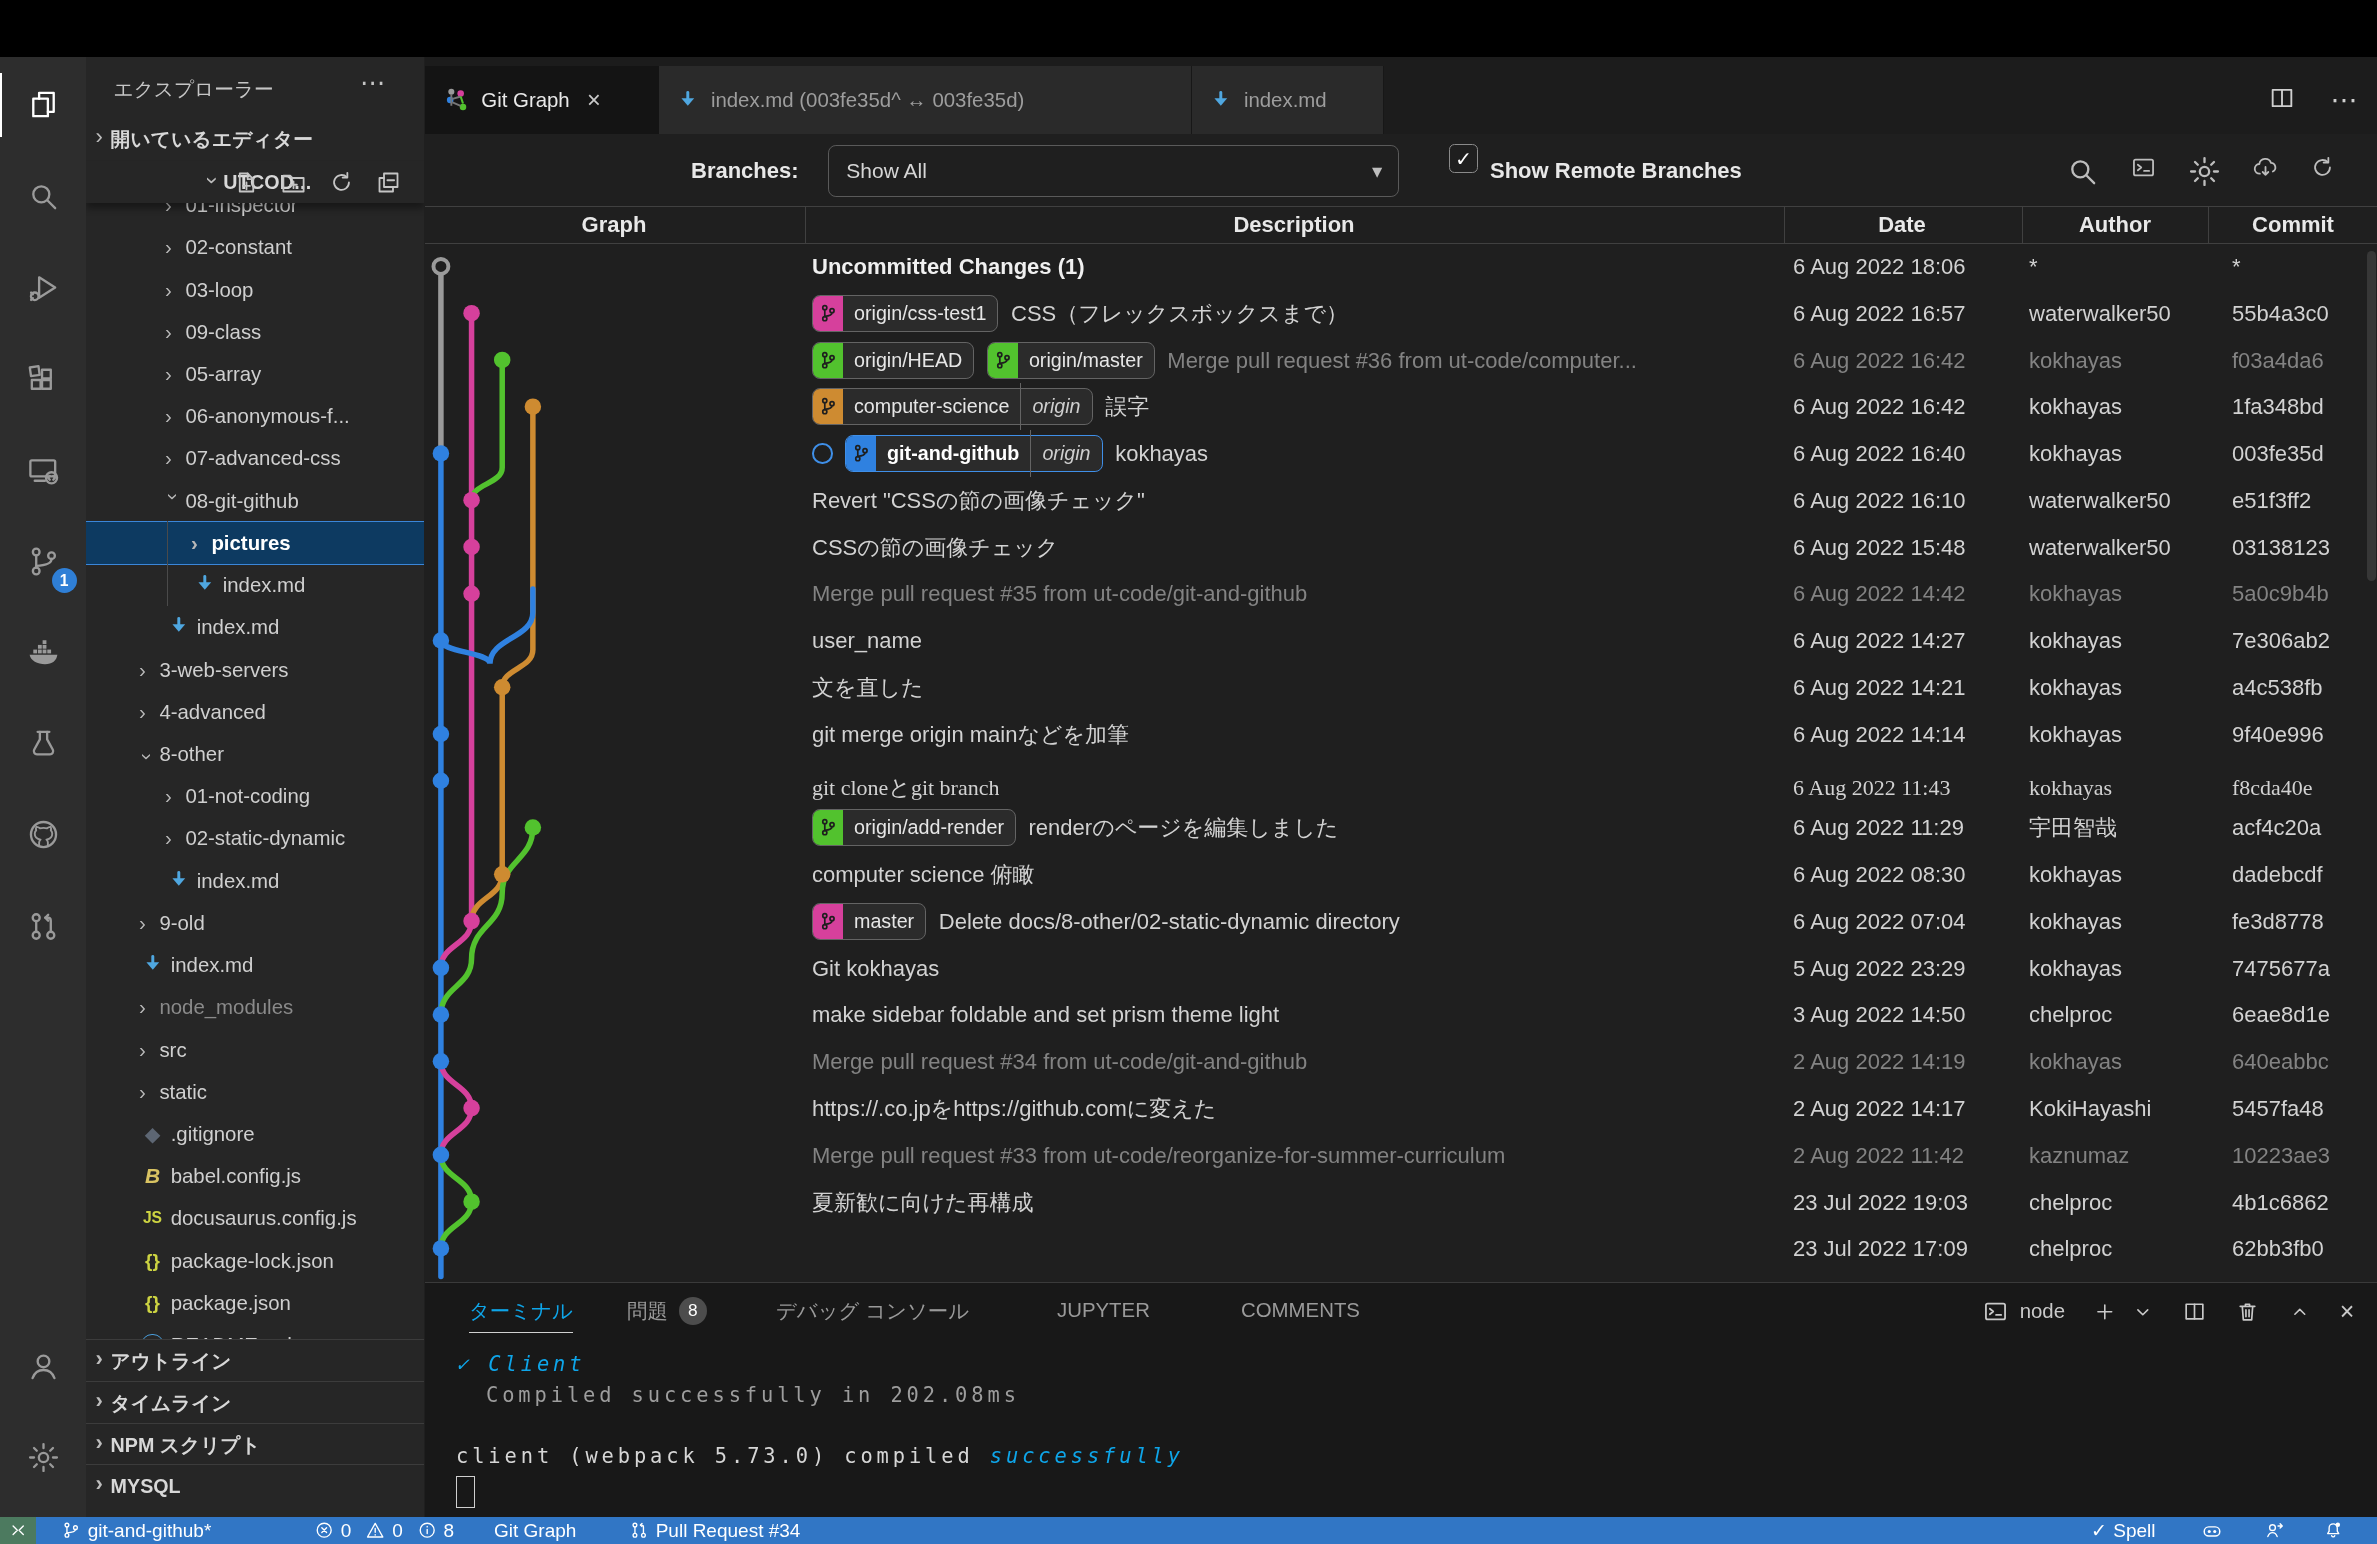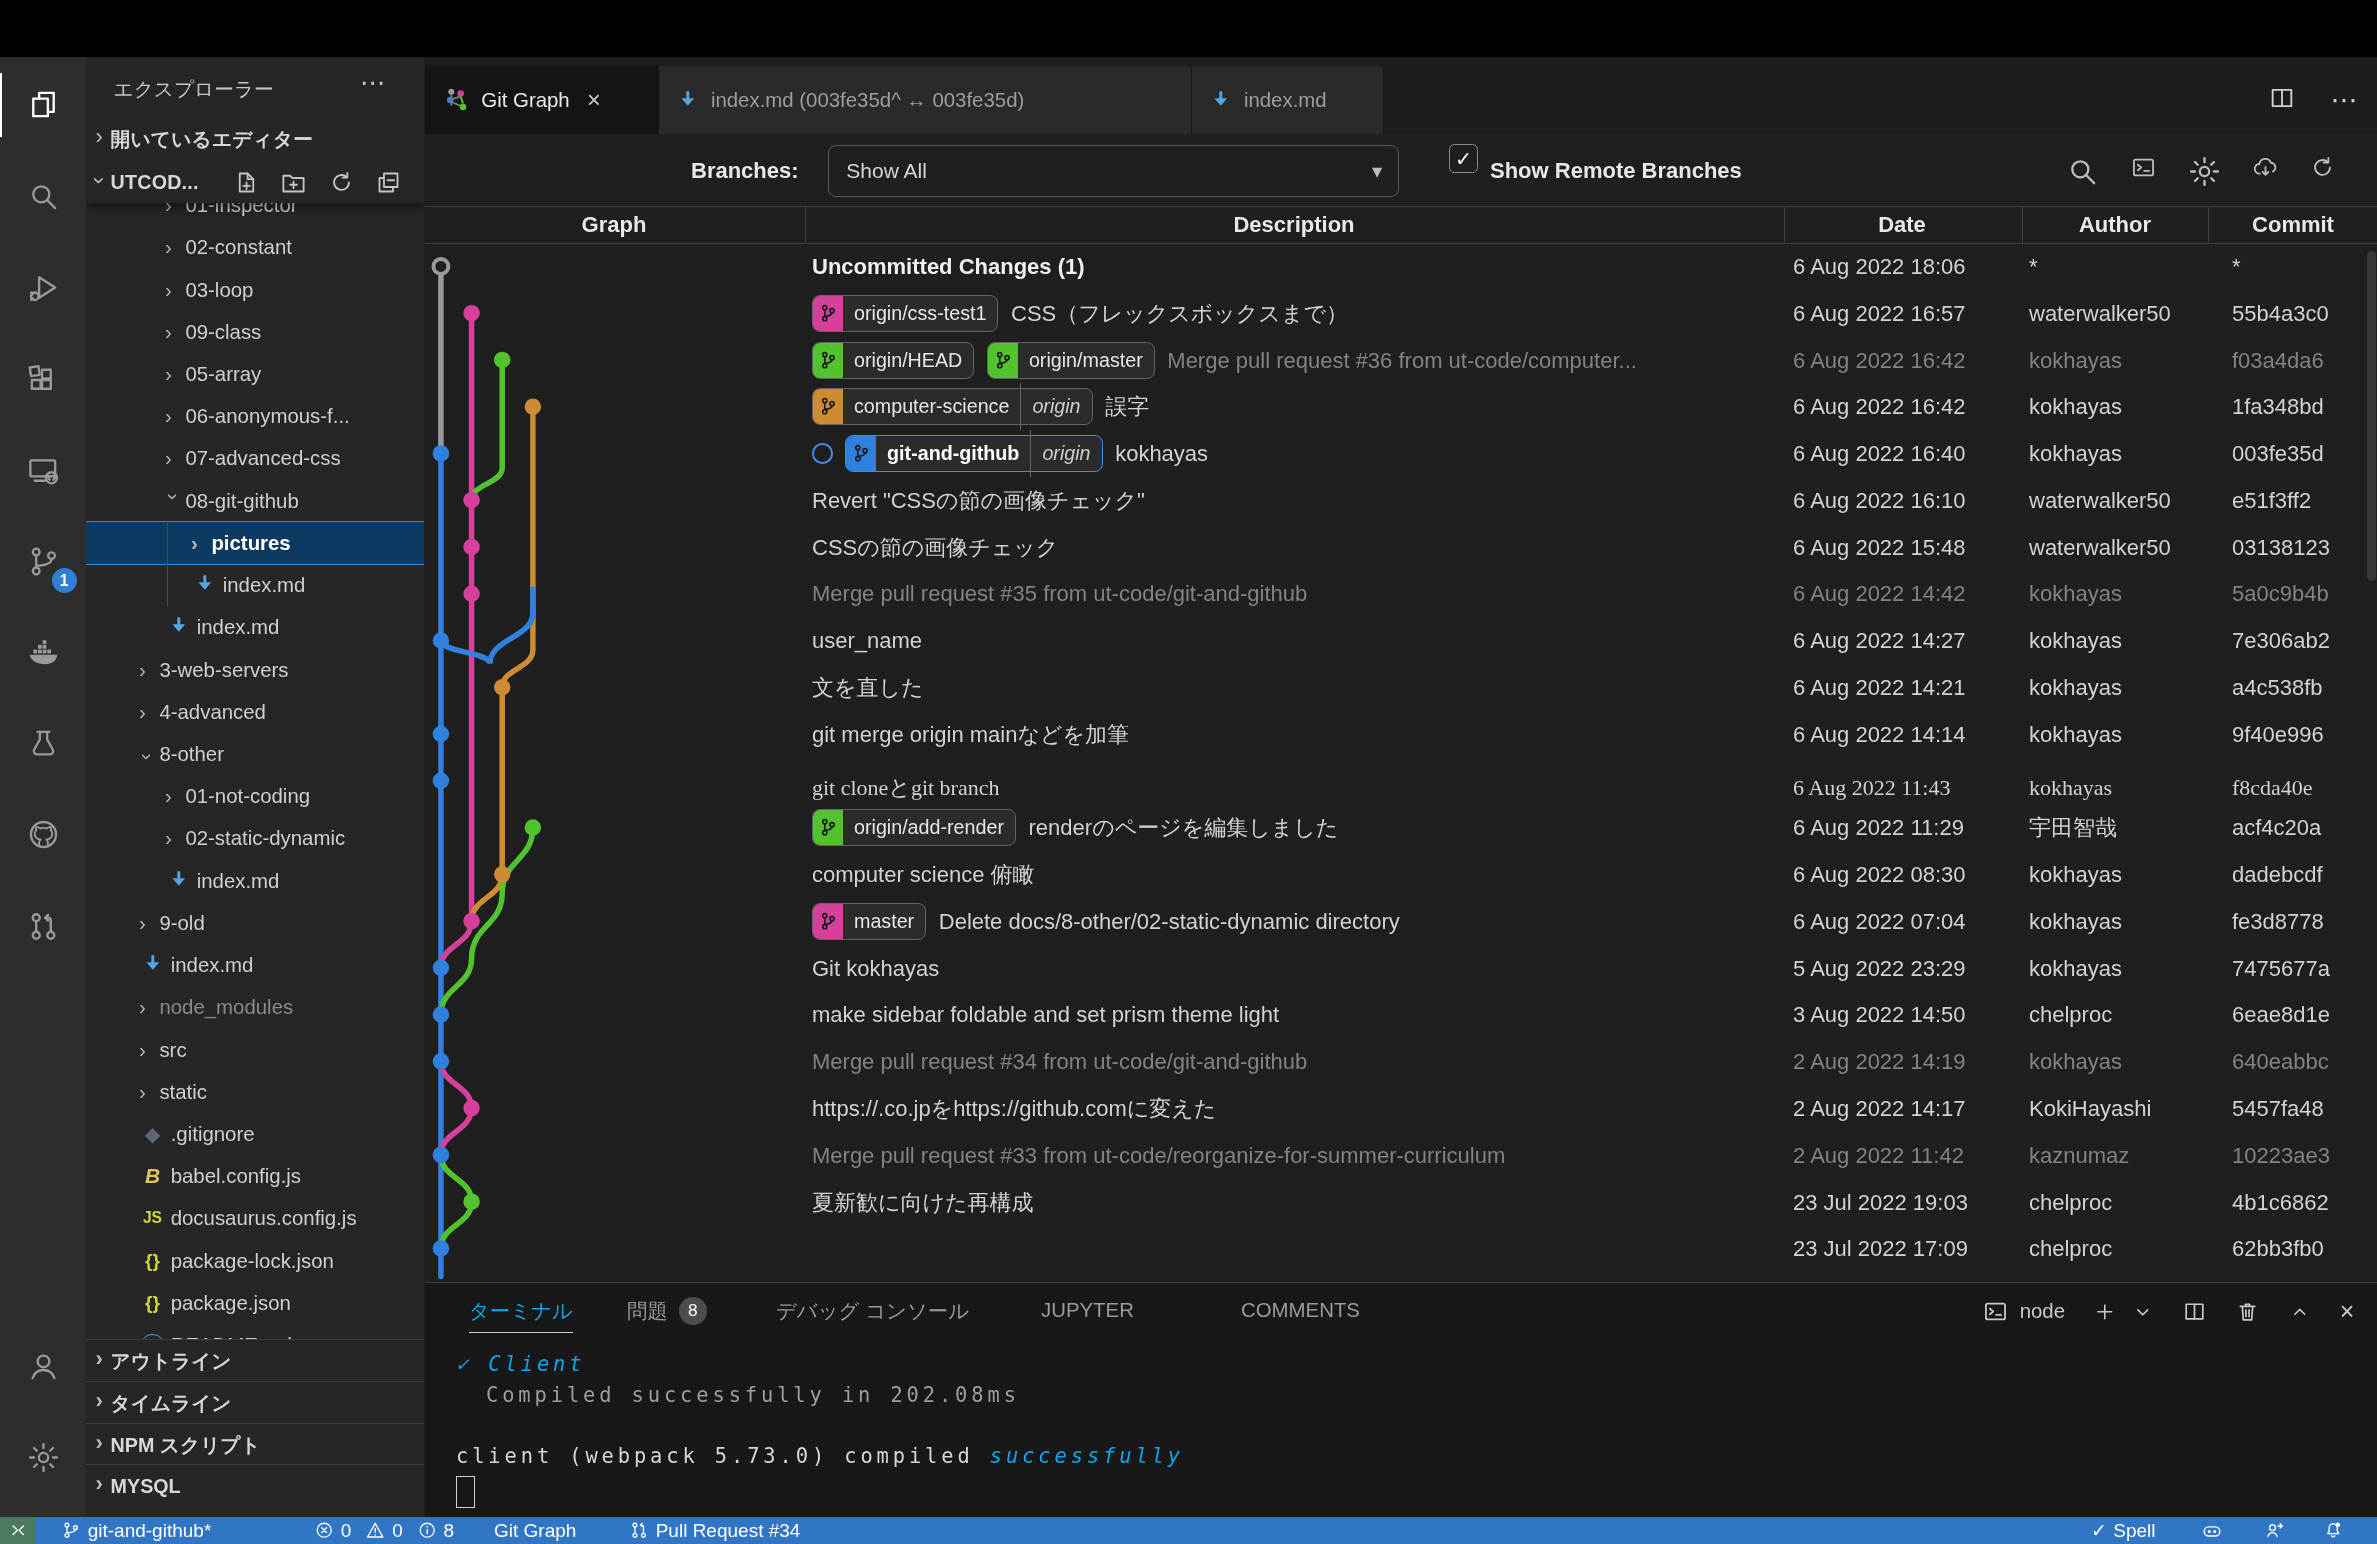--- a/index.html
+++ b/index.html
@@ -21,21 +21,21 @@
   .sidebar{left:86px;top:57px;width:338px;height:1461px;background:#262626;overflow:hidden;}
   .sb-head{position:absolute;left:0;top:0;width:338px;height:61px;}
   .sb-title{position:absolute;left:27.5px;top:19px;font-size:19.7px;color:#c5c5c5;}
   .sb-dots{position:absolute;left:274px;top:11px;font-size:25px;color:#c5c5c5;cursor:pointer;}
   .sb-row{position:absolute;left:0;width:338px;height:42px;display:flex;align-items:center;font-size:19.7px;color:#d8d8d8;}
   .sb-row b{font-weight:700;letter-spacing:0.2px;}
   .chev{display:inline-block;font-size:22px;color:#bdbdbd;margin:0 7.9px 0 9.4px;transform:translateY(-1.6px);}
   .chev.expanded{transform:rotate(90deg) translateX(-1.6px);}
   .ws-icons{position:absolute;right:22px;top:7.9px;display:flex;gap:20.4px;color:#c5c5c5;}
   .ws-icons span{cursor:pointer;}
-  .sb-wsheader{box-shadow:0 5.5px 7px rgba(0,0,0,.38);background:#262626;z-index:3;}
+  .sb-wsheader{box-shadow:0 5.5px 7px rgba(0,0,0,.38);background:#262626;z-index:3;justify-content:center;}
   .tree{position:absolute;left:0;top:146px;width:338px;height:1193px;overflow:hidden;z-index:1;}
   .tree-row{position:absolute;left:0;width:338px;height:42px;display:flex;align-items:center;font-size:20.4px;color:#cfcfcf;white-space:nowrap;cursor:pointer;}
   .tree-row.selected{background:#0d3a61;outline:0.8px solid #3a86d9;outline-offset:-0.8px;color:#fff;font-weight:600;}
   .tree-row.dim{color:#8a8a8a;}
   .tree-chev{display:inline-block;width:20.4px;font-size:20.4px;color:#b8b8b8;}
   .tree-chev.expanded{transform:rotate(90deg);transform-origin:40% 50%;}
   .ticon{display:inline-flex;width:27px;justify-content:center;margin-right:4.7px;}
   .sb-sect{position:absolute;left:0;width:338px;height:42px;border-top:0.8px solid #3c3c3c;display:flex;align-items:center;
            font-size:19.7px;font-weight:700;color:#d8d8d8;background:#262626;z-index:2;cursor:pointer;}
   
@@ -804,21 +804,21 @@
         <div class="ptab active" style="left: 44px;">
           <span>ターミナル</span>
         </div>
         <div class="ptab" style="left: 202px;">
           <span>問題</span>
           <span class="pbadge">8</span>
         </div>
         <div class="ptab" style="left: 351px;">
           <span>デバッグ コンソール</span>
         </div>
-        <div class="ptab" style="left: 616px; justify-content: flex-end;">
+        <div class="ptab" style="left: 632px; justify-content: flex-end;">
           <span>JUPYTER</span>
         </div>
         <div class="ptab" style="left: 816px;">
           <span>COMMENTS</span>
         </div>
       </div>
     <div class="pcontrols" id="pcontrols">
         <span>
           <svg width="27" height="27" viewBox="0 0 24 24" fill="none" stroke="currentColor" stroke-width="1.6" stroke-linecap="round" stroke-linejoin="round">
             <rect x="3.5" y="5" width="17" height="14" rx="1.5"></rect>

